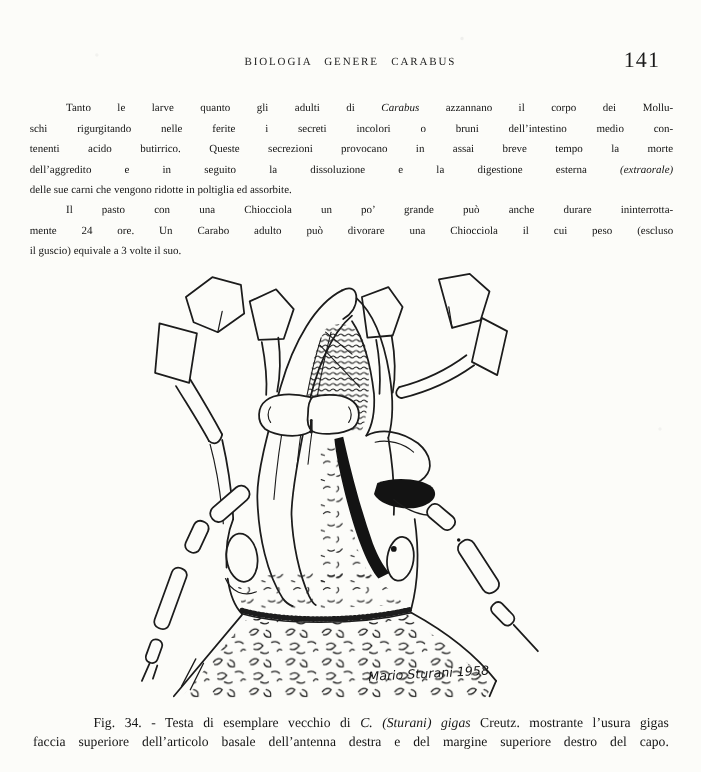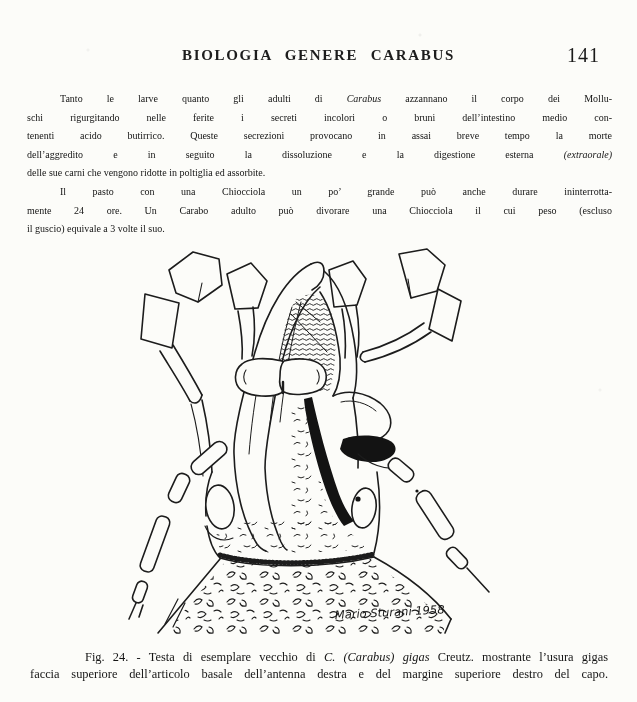--- a/index.html
+++ b/index.html
@@ -16,22 +16,22 @@
     color:#161616;
     overflow:hidden;
   }
   .running-head{
     position:relative;
     padding-top:46px;
     text-align:center;
     height:17px;
   }
   .running-title{
-    font-size:15px;
-    font-weight:bold;
+    font-size:10px;
+    font-weight:normal;
     letter-spacing:1.7px;
     word-spacing:7px;
     color:#1d1d1d;
     text-align:right;
   }
   .page-number{
     position:absolute;
     right:37px;top:44px;
     font-size:20px;
     letter-spacing:1px;
@@ -229,17 +229,17 @@
           <path d="M381,555 C412,572 440,594 458,617"></path>
           <path d="M458,617 L452,631"></path>
         </g>
 
         <text x="342" y="617" transform="rotate(-3 342 617)" font-family="'DejaVu Sans', sans-serif" font-style="italic" font-size="11.5" fill="#161616" stroke="none">Mario Sturani 1958</text>
       </g>
     </svg>
   </div>
 
   <div class="caption">
-      <div class="line indent"><span>Fig. 24. - Testa di esemplare vecchio di </span><span class="it">C. (Carabus) gigas</span><span> Creutz. mostrante l’usura gigas</span></div>
+      <div class="line indent"><span>Fig. 34. - Testa di esemplare vecchio di </span><span class="it">C. (Sturani) gigas</span><span> Creutz. mostrante l’usura gigas</span></div>
       <div class="line"><span>faccia superiore dell’articolo basale dell’antenna destra e del margine superiore destro del capo.</span></div>
     </div>
 
 </div>
 
 </body></html>

